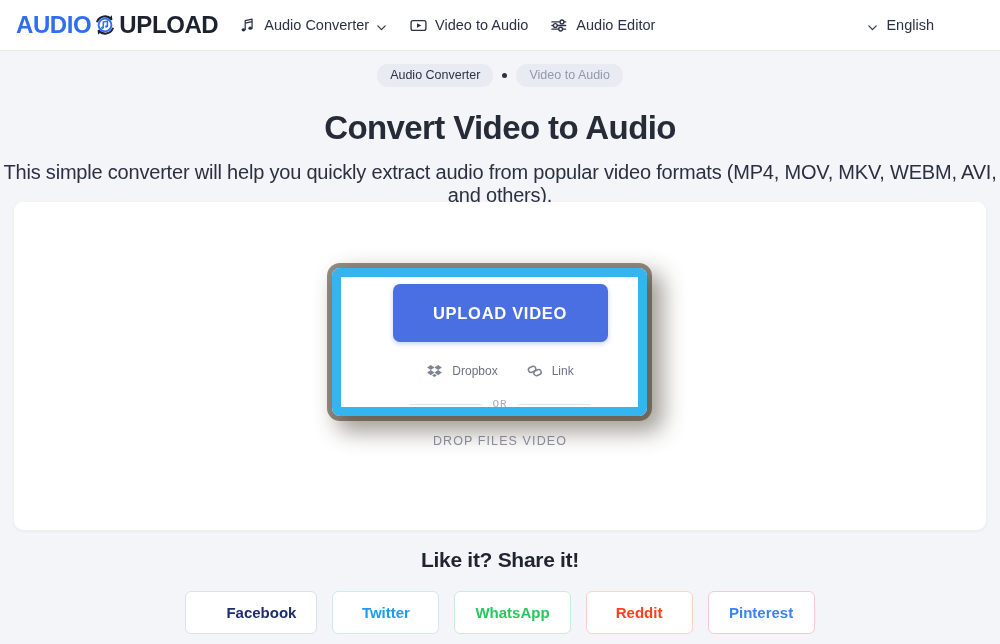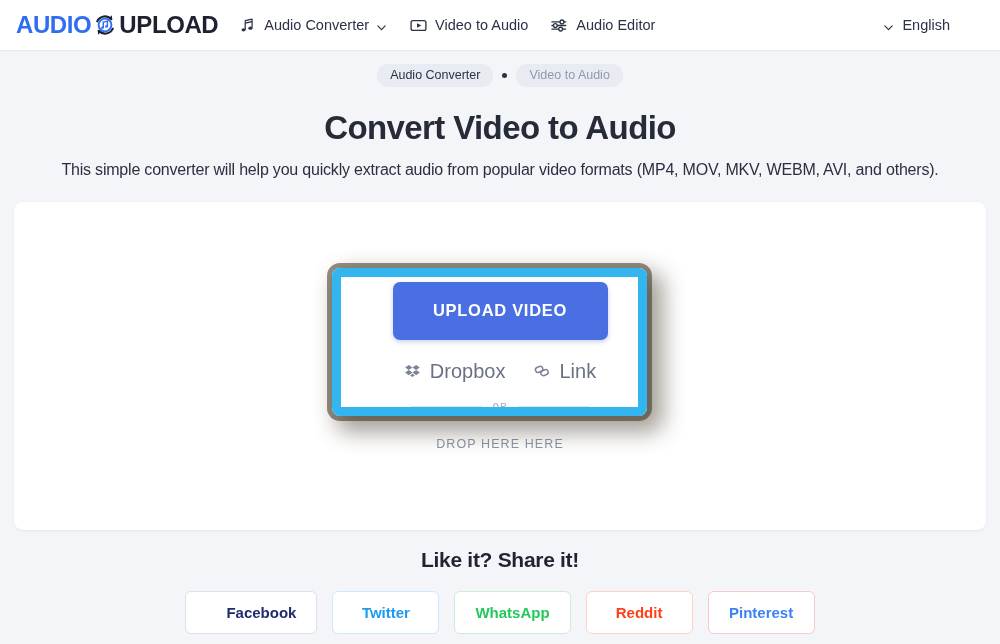--- a/index.html
+++ b/index.html
@@ -17,21 +17,21 @@
     position: relative;
   }
 
   
   .header {
     height: 51px;
     background: #ffffff;
     border-bottom: 1px solid #e7e9f0;
     display: flex;
     align-items: center;
-    padding: 0 18px 0 16px;
+    padding: 0 34px 0 16px;
     position: relative;
   }
 
   .logo {
     display: flex;
     align-items: center;
     font-size: 24px;
     font-weight: 700;
     letter-spacing: -0.4px;
     margin-right: 20px;
@@ -114,21 +114,21 @@
   .page-title {
     text-align: center;
     font-size: 33px;
     font-weight: 700;
     letter-spacing: -0.6px;
     color: #262b38;
     margin-top: 22px;
   }
   .page-sub {
     text-align: center;
-    font-size: 16px;
+    font-size: 20px;
     color: #2b3040;
     margin-top: 14px;
     letter-spacing: -0.2px;
   }
 
   
   .card {
     position: absolute;
     left: 14px;
     top: 202px;
@@ -167,21 +167,21 @@
   .alt-sources {
     display: flex;
     align-items: center;
     gap: 28px;
     margin-top: 20px;
   }
   .alt-item {
     display: flex;
     align-items: center;
     gap: 8px;
-    font-size: 20px;
+    font-size: 12px;
     color: #6b7285;
     cursor: pointer;
   }
   .alt-icon {
     width: 18px; height: 18px;
     flex: 0 0 18px;
     display: inline-flex;
     align-items: center;
     justify-content: center;
   }
@@ -378,21 +378,21 @@
         <span>Link</span>
       </div>
     </div>
 
     <div class="or-row">
       <div class="or-line"></div>
       <span class="or-text">OR</span>
       <div class="or-line"></div>
     </div>
 
-    <div class="drop-text">DROP HERE HERE</div>
+    <div class="drop-text">DROP FILES VIDEO</div>
   </div>
 </div>
 
 <div class="highlight"></div>
 
 <div class="share">
   <div class="share-title">Like it? Share it!</div>
   <div class="share-btns">
     <div class="share-btn" style="color: rgb(31, 45, 110); border: 1px solid rgb(221, 224, 234); padding-left: 40px;">
       <span>Facebook</span>

